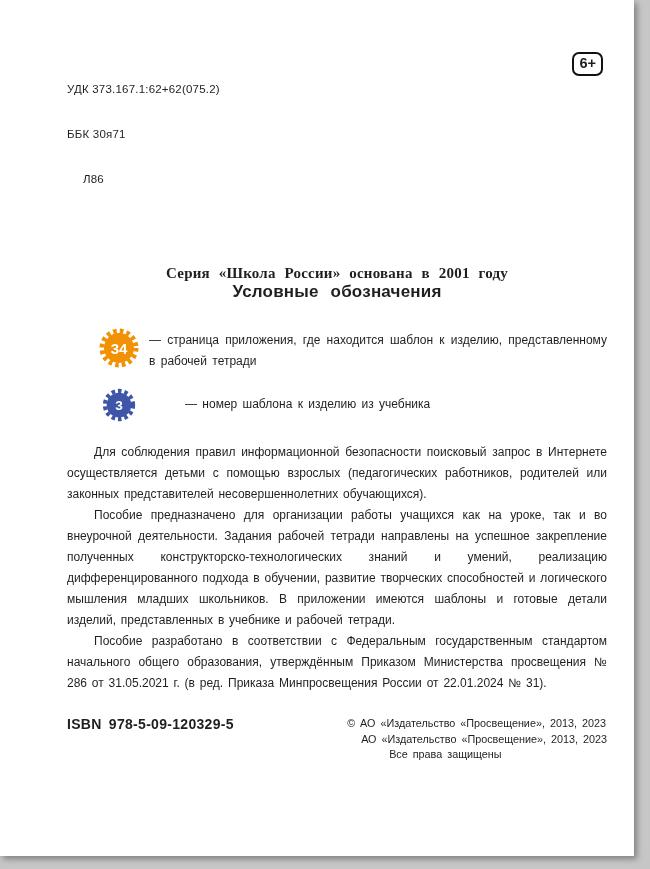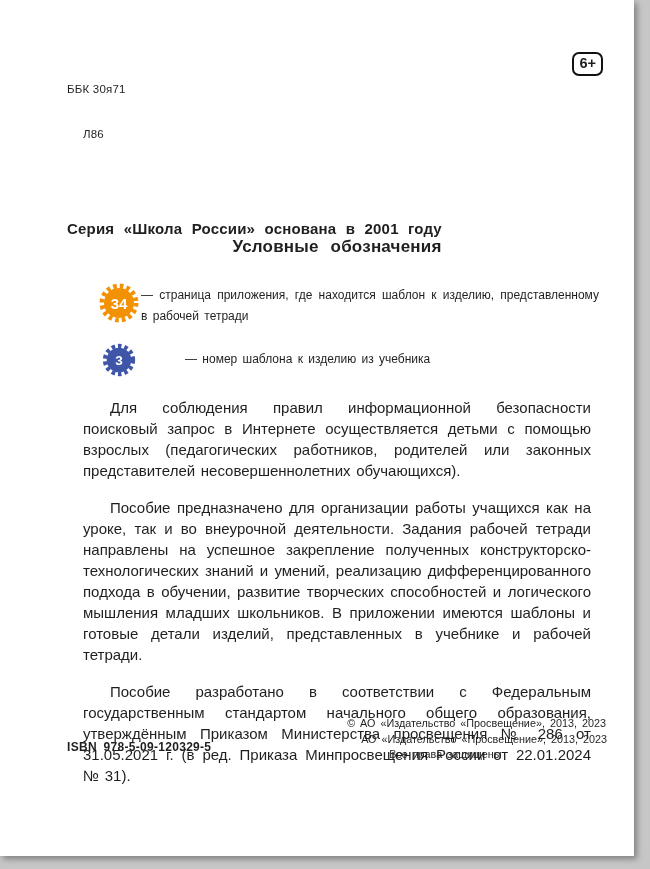--- a/index.html
+++ b/index.html
@@ -35,94 +35,97 @@
     border:2.5px solid #111;
     border-radius:7px;
     padding:2px 5px 3px 5px;
     font-weight:bold;
     font-size:14.5px;
     margin-right:4px;
     line-height:1;
   }
   .series-line{
     margin-top:48px;
+    text-align:center;
     font-weight:bold;
     font-size:15px;
     word-spacing:5px;
     letter-spacing:.2px;
+    font-family:Liberation Serif, serif;
   }
   .legend-title{
     text-align:center;
     font-weight:bold;
     font-size:17px;
     word-spacing:7px;
     letter-spacing:.2px;
   }
   .legend{margin-top:26px;}
   .legend-item{
     display:flex;
     align-items:flex-start;
     padding-left:30px;
     margin-bottom:16px;
+    justify-content:space-between;
   }
   .legend-badge-wrap{
     width:44px;
     flex:0 0 44px;
     display:flex;
     justify-content:center;
   }
   .legend-text{
     width:458px;
     font-size:12px;
     line-height:21px;
     text-align:justify;
     word-spacing:2px;
     padding-top:2px;
   }
   .legend-item.second .legend-text{padding-top:6px;margin-left:44px;}
   .badge-svg text{font-family:"Liberation Sans",sans-serif;}
   .body-text{margin-top:20px;}
   .body-text p{
-    margin:16px;
-    font-size:15px;
+    margin:0;
+    font-size:12px;
     line-height:21px;
     text-align:justify;
     text-indent:27px;
     word-spacing:1.5px;
   }
   .footer{
     position:absolute;
     left:67px;right:27px;top:716px;
     display:flex;
     justify-content:space-between;
     align-items:flex-start;
   }
   .isbn{
     font-weight:bold;
-    font-size:12px;
+    font-size:14px;
     letter-spacing:.3px;
     word-spacing:3px;
-    margin-top:24px;
   }
   .copyright{
     font-size:10.8px;
     line-height:15.5px;
     word-spacing:2px;
   }
   .copyright .cline-2{padding-left:0;}
   .copyright .cline-3{padding-left:14px;}
   .copyright .cline-4{padding-left:42px;}
 </style>
 </head>
 <body>
 
 <div class="page">
 
   <div class="header-row">
     <div class="udk-block">
+      <div>УДК 373.167.1:62+62(075.2)</div>
       <div>ББК 30я71</div>
       <div class="udk-line3">Л86</div>
     </div>
     <div class="age-badge">6+</div>
   </div>
 
   <div class="series-line">Серия «Школа России» основана в 2001 году</div>
 
   <div class="legend-title">Условные обозначения</div>
 

